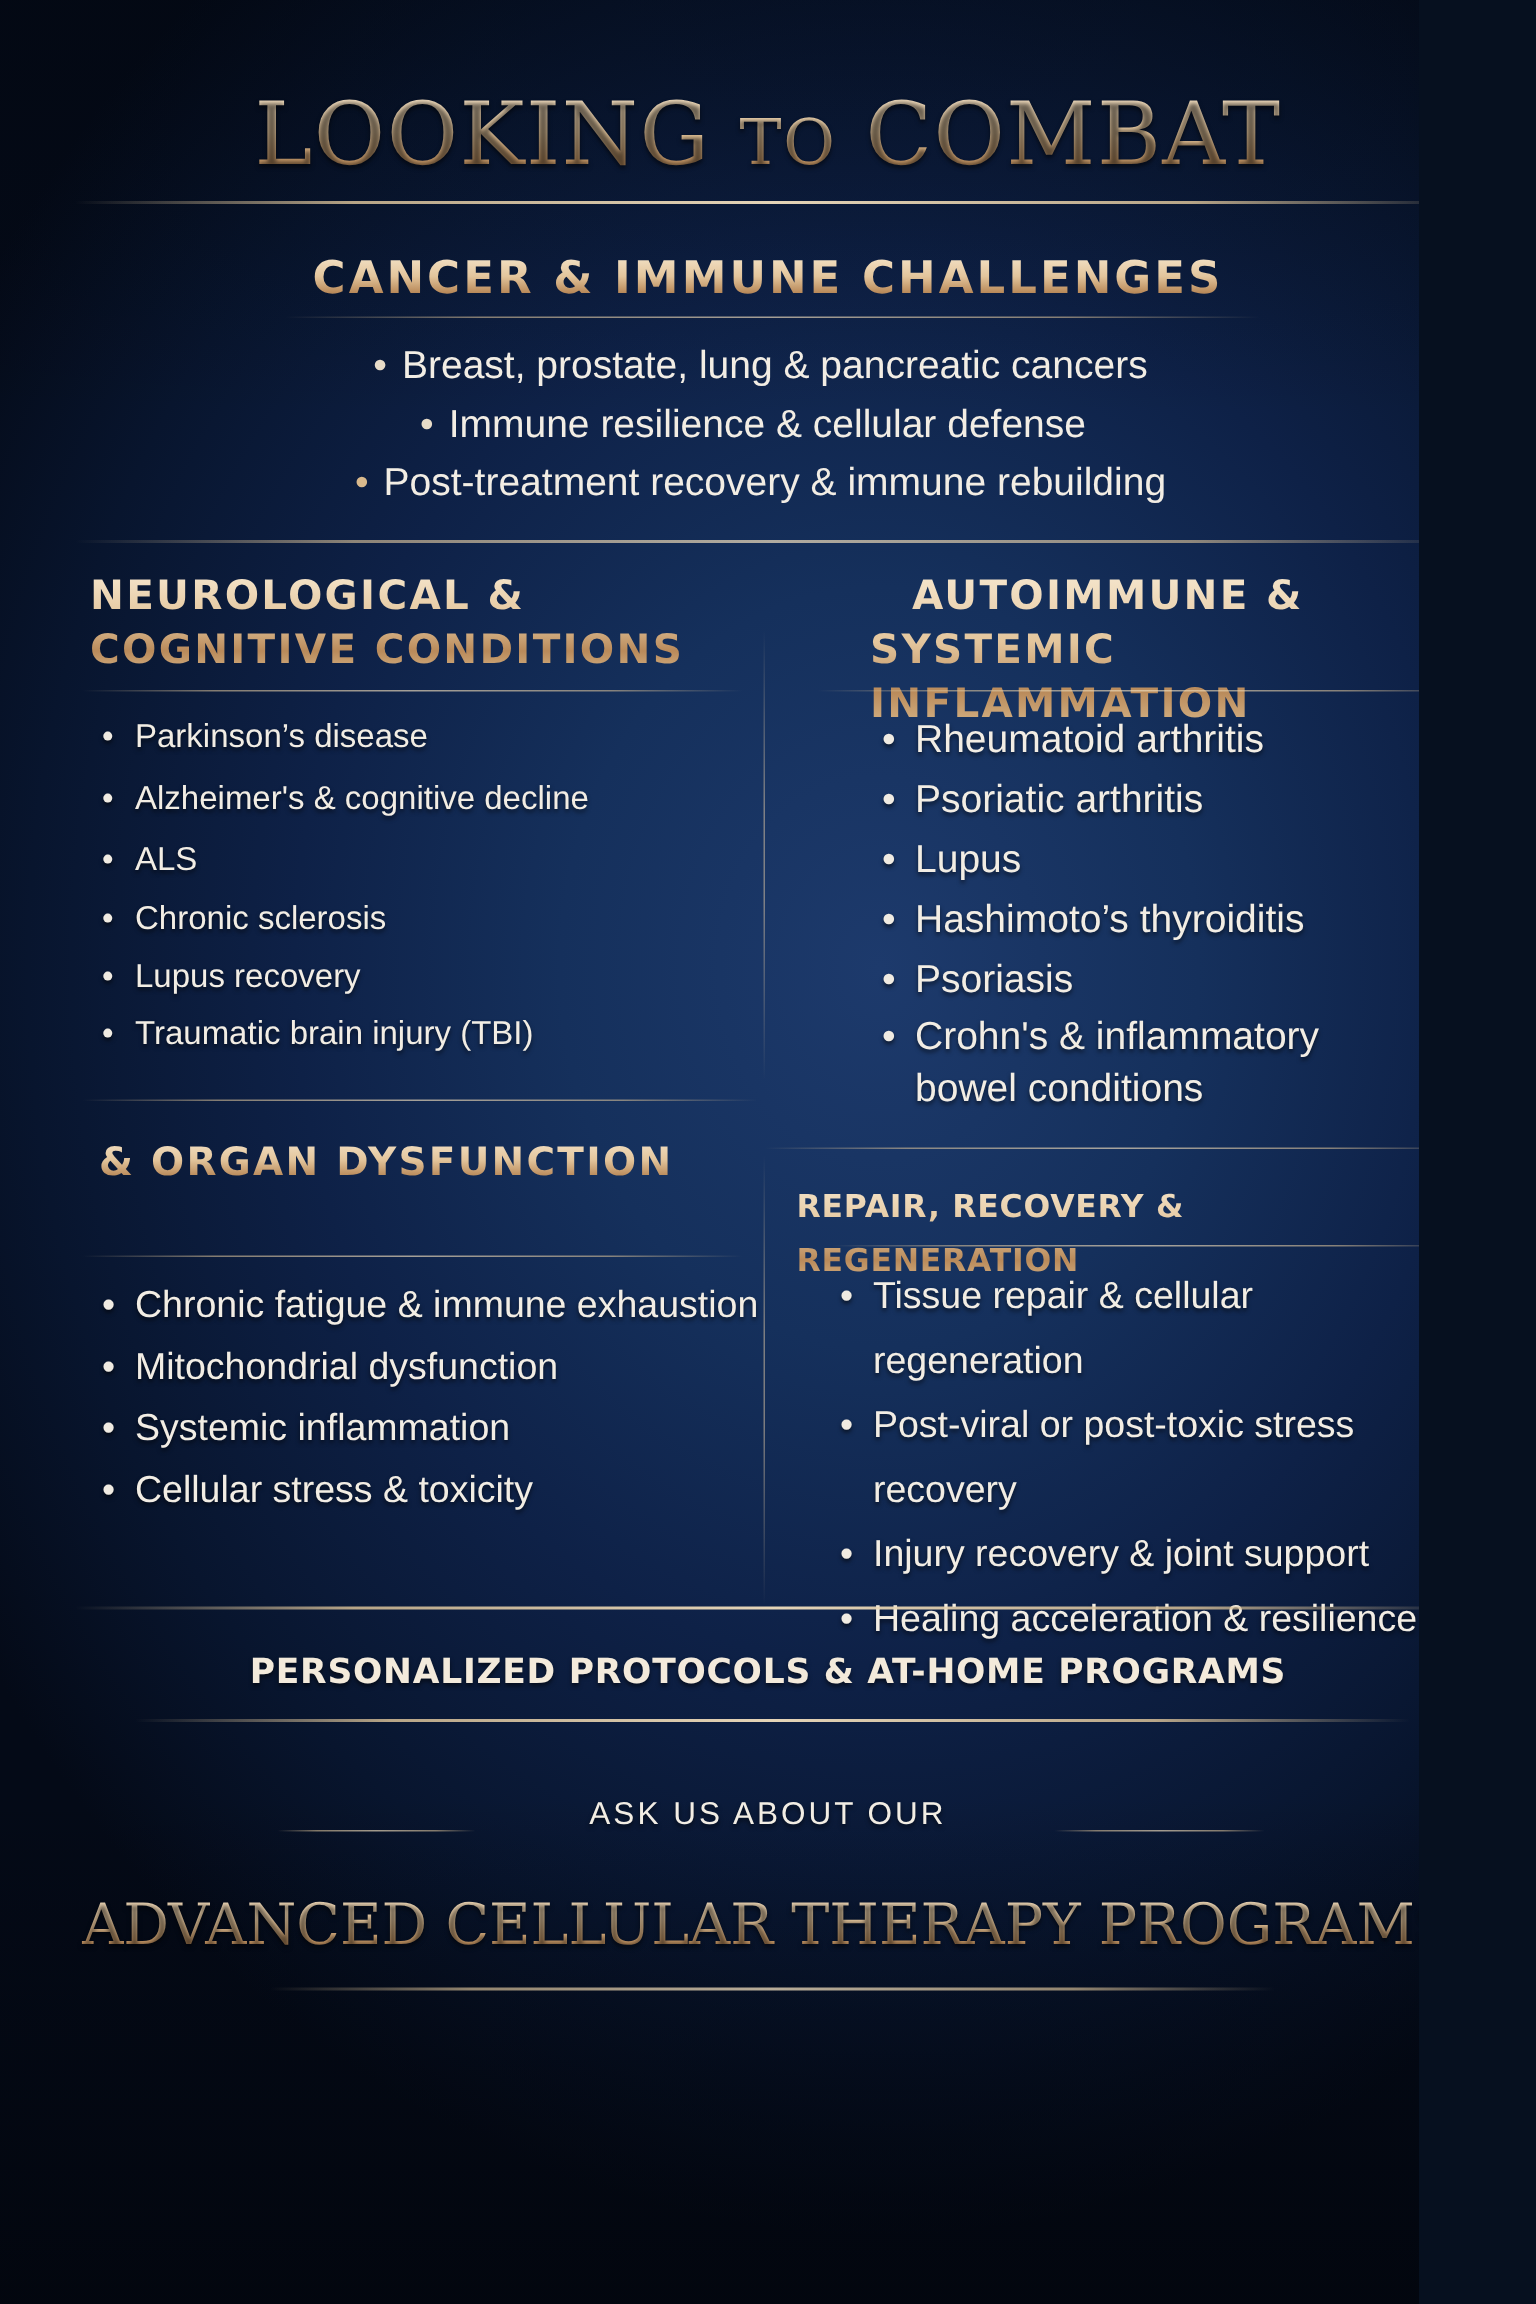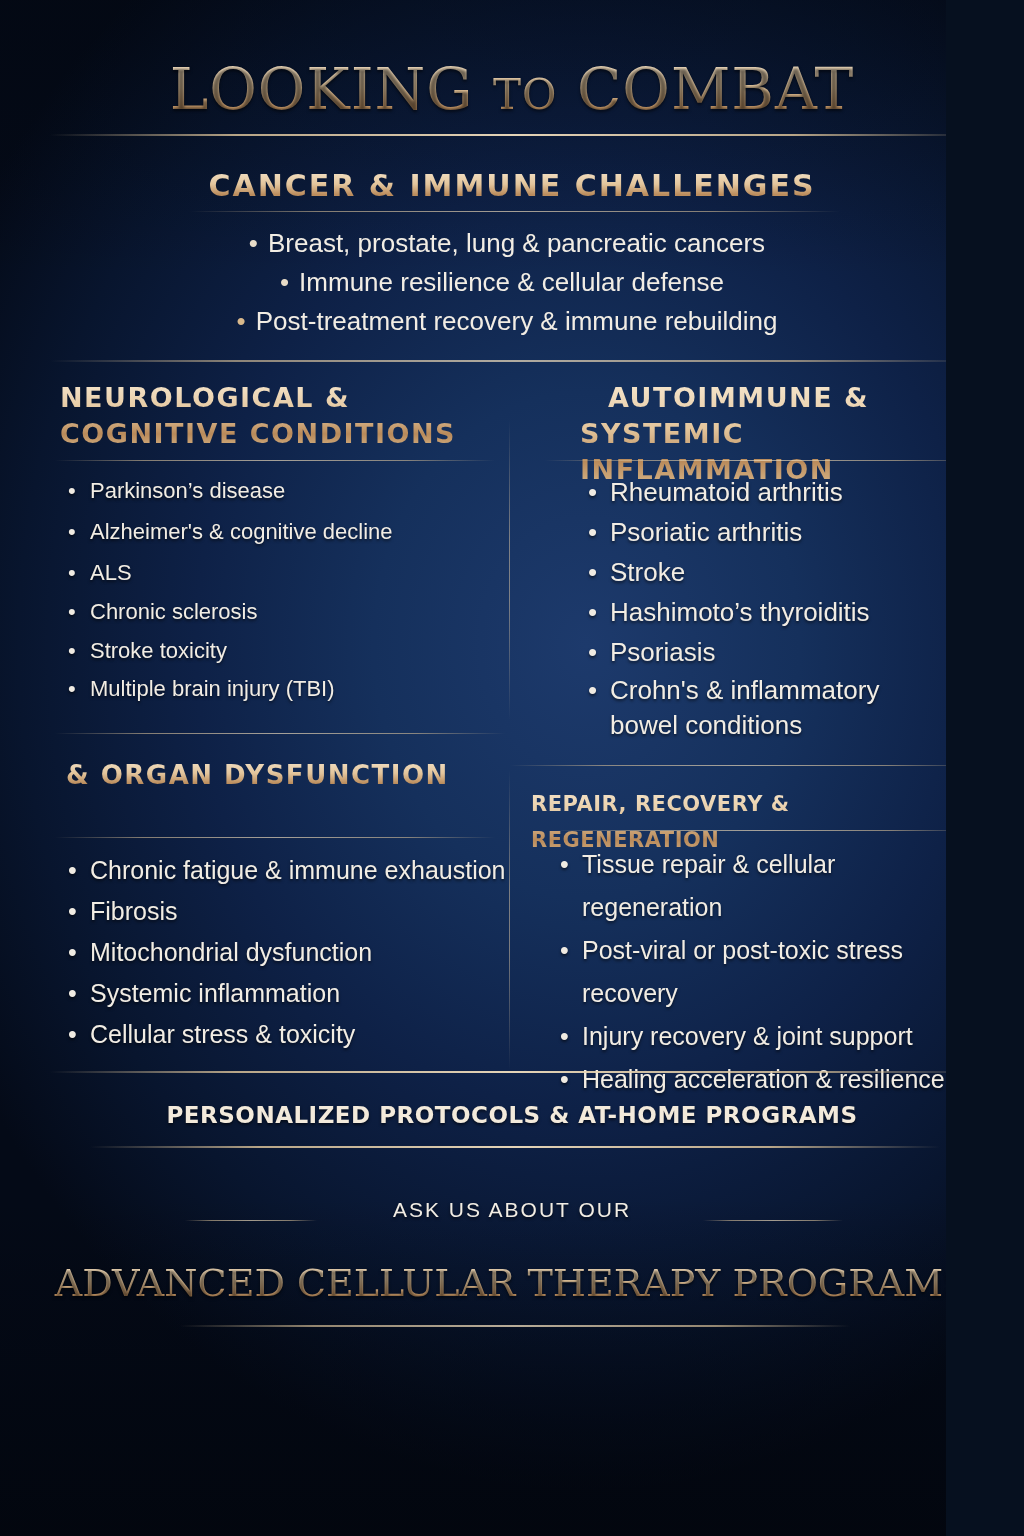--- a/index.html
+++ b/index.html
@@ -83,48 +83,47 @@
   <div class="abs heading gold" style="left:60px; top:380px; font-size:27px;">
     <div>NEUROLOGICAL &amp;</div>
     <div>COGNITIVE CONDITIONS</div>
   </div>
   <div class="hline thin" style="left:55px; width:440px; top:460px;"></div>
   <ul class="abs list shadow" style="left:68px; top:472px; font-size:22px;">
     <li style="line-height:38px;">Parkinson’s disease</li>
     <li style="line-height:44px;">Alzheimer's &amp; cognitive decline</li>
     <li style="line-height:38px;">ALS</li>
     <li style="line-height:40px;">Chronic sclerosis</li>
-    <li style="line-height:38px;">Stroke toxicity</li>
-    <li style="line-height:38px;">Multiple brain injury (TBI)</li>
+    <li style="line-height:38px;">Lupus recovery</li>
+    <li style="line-height:38px;">Traumatic brain injury (TBI)</li>
   </ul>
   <div class="hline thin" style="left:55px; width:450px; top:733px;"></div>
 
   <div class="abs heading gold" style="left:580px; top:380px; font-size:27px;">
     <div style="padding-left:28px;">AUTOIMMUNE &amp;</div>
     <div>SYSTEMIC INFLAMMATION</div>
   </div>
   <div class="hline thin" style="left:545px; width:440px; top:460px;"></div>
   <ul class="abs list shadow" style="left:588px; top:472px; font-size:26px; line-height:40px;">
     <li>Rheumatoid arthritis</li>
     <li>Psoriatic arthritis</li>
-    <li>Stroke</li>
+    <li>Lupus</li>
     <li>Hashimoto’s thyroiditis</li>
     <li>Psoriasis</li>
     <li style="line-height:36px;">Crohn's &amp; inflammatory</li>
     <li class="cont" style="line-height:34px;">bowel conditions</li>
   </ul>
   <div class="hline thin" style="left:510px; width:470px; top:765px;"></div>
 
   <div class="abs heading gold" style="left:66px; top:757px; font-size:26px;">
     <div>&amp; ORGAN DYSFUNCTION</div>
   </div>
   <div class="hline thin" style="left:55px; width:440px; top:837px;"></div>
   <ul class="abs list shadow" style="left:68px; top:850px; font-size:25px; line-height:41px;">
     <li>Chronic fatigue &amp; immune exhaustion</li>
-    <li>Fibrosis</li>
     <li>Mitochondrial dysfunction</li>
     <li>Systemic inflammation</li>
     <li>Cellular stress &amp; toxicity</li>
   </ul>
 
   <div class="abs heading gold" style="left:531px; top:786px; font-size:21px; letter-spacing:0.5px;">REPAIR, RECOVERY &amp; REGENERATION</div>
   <div class="hline thin" style="left:555px; width:420px; top:830px;"></div>
   <ul class="abs list shadow" style="left:560px; top:843px; font-size:25px; line-height:43px;">
     <li>Tissue repair &amp; cellular regeneration</li>
     <li>Post-viral or post-toxic stress recovery</li>

